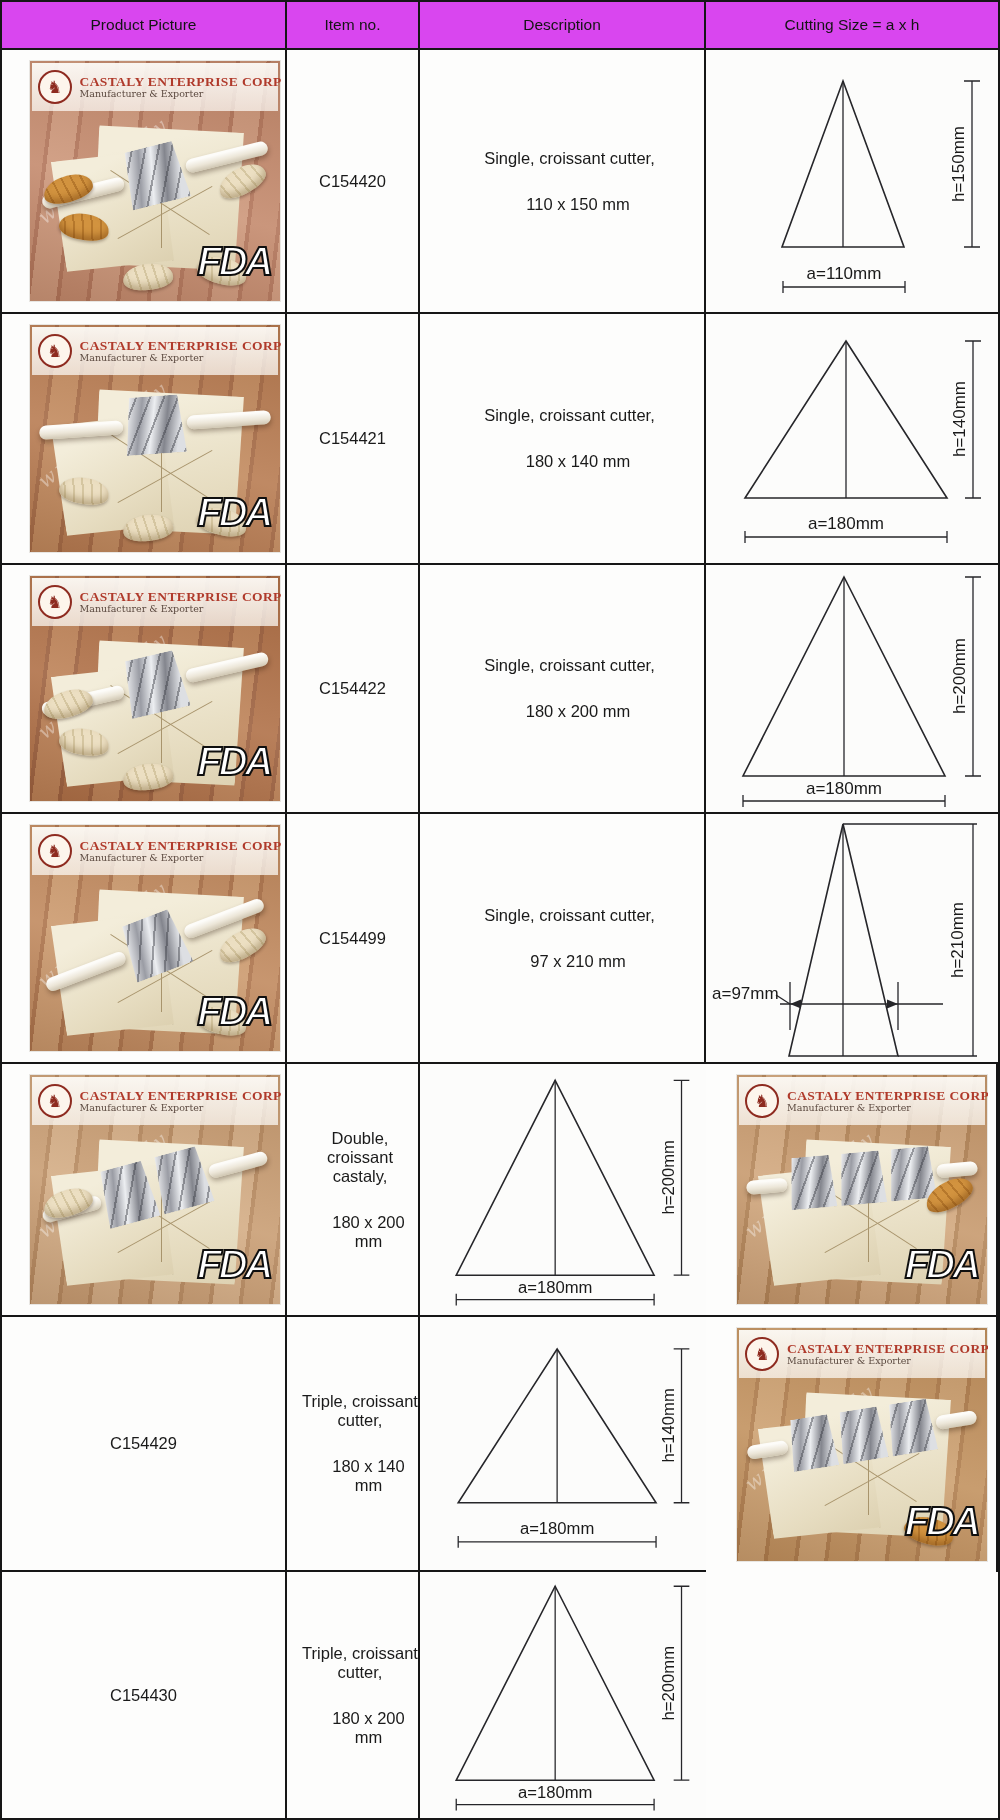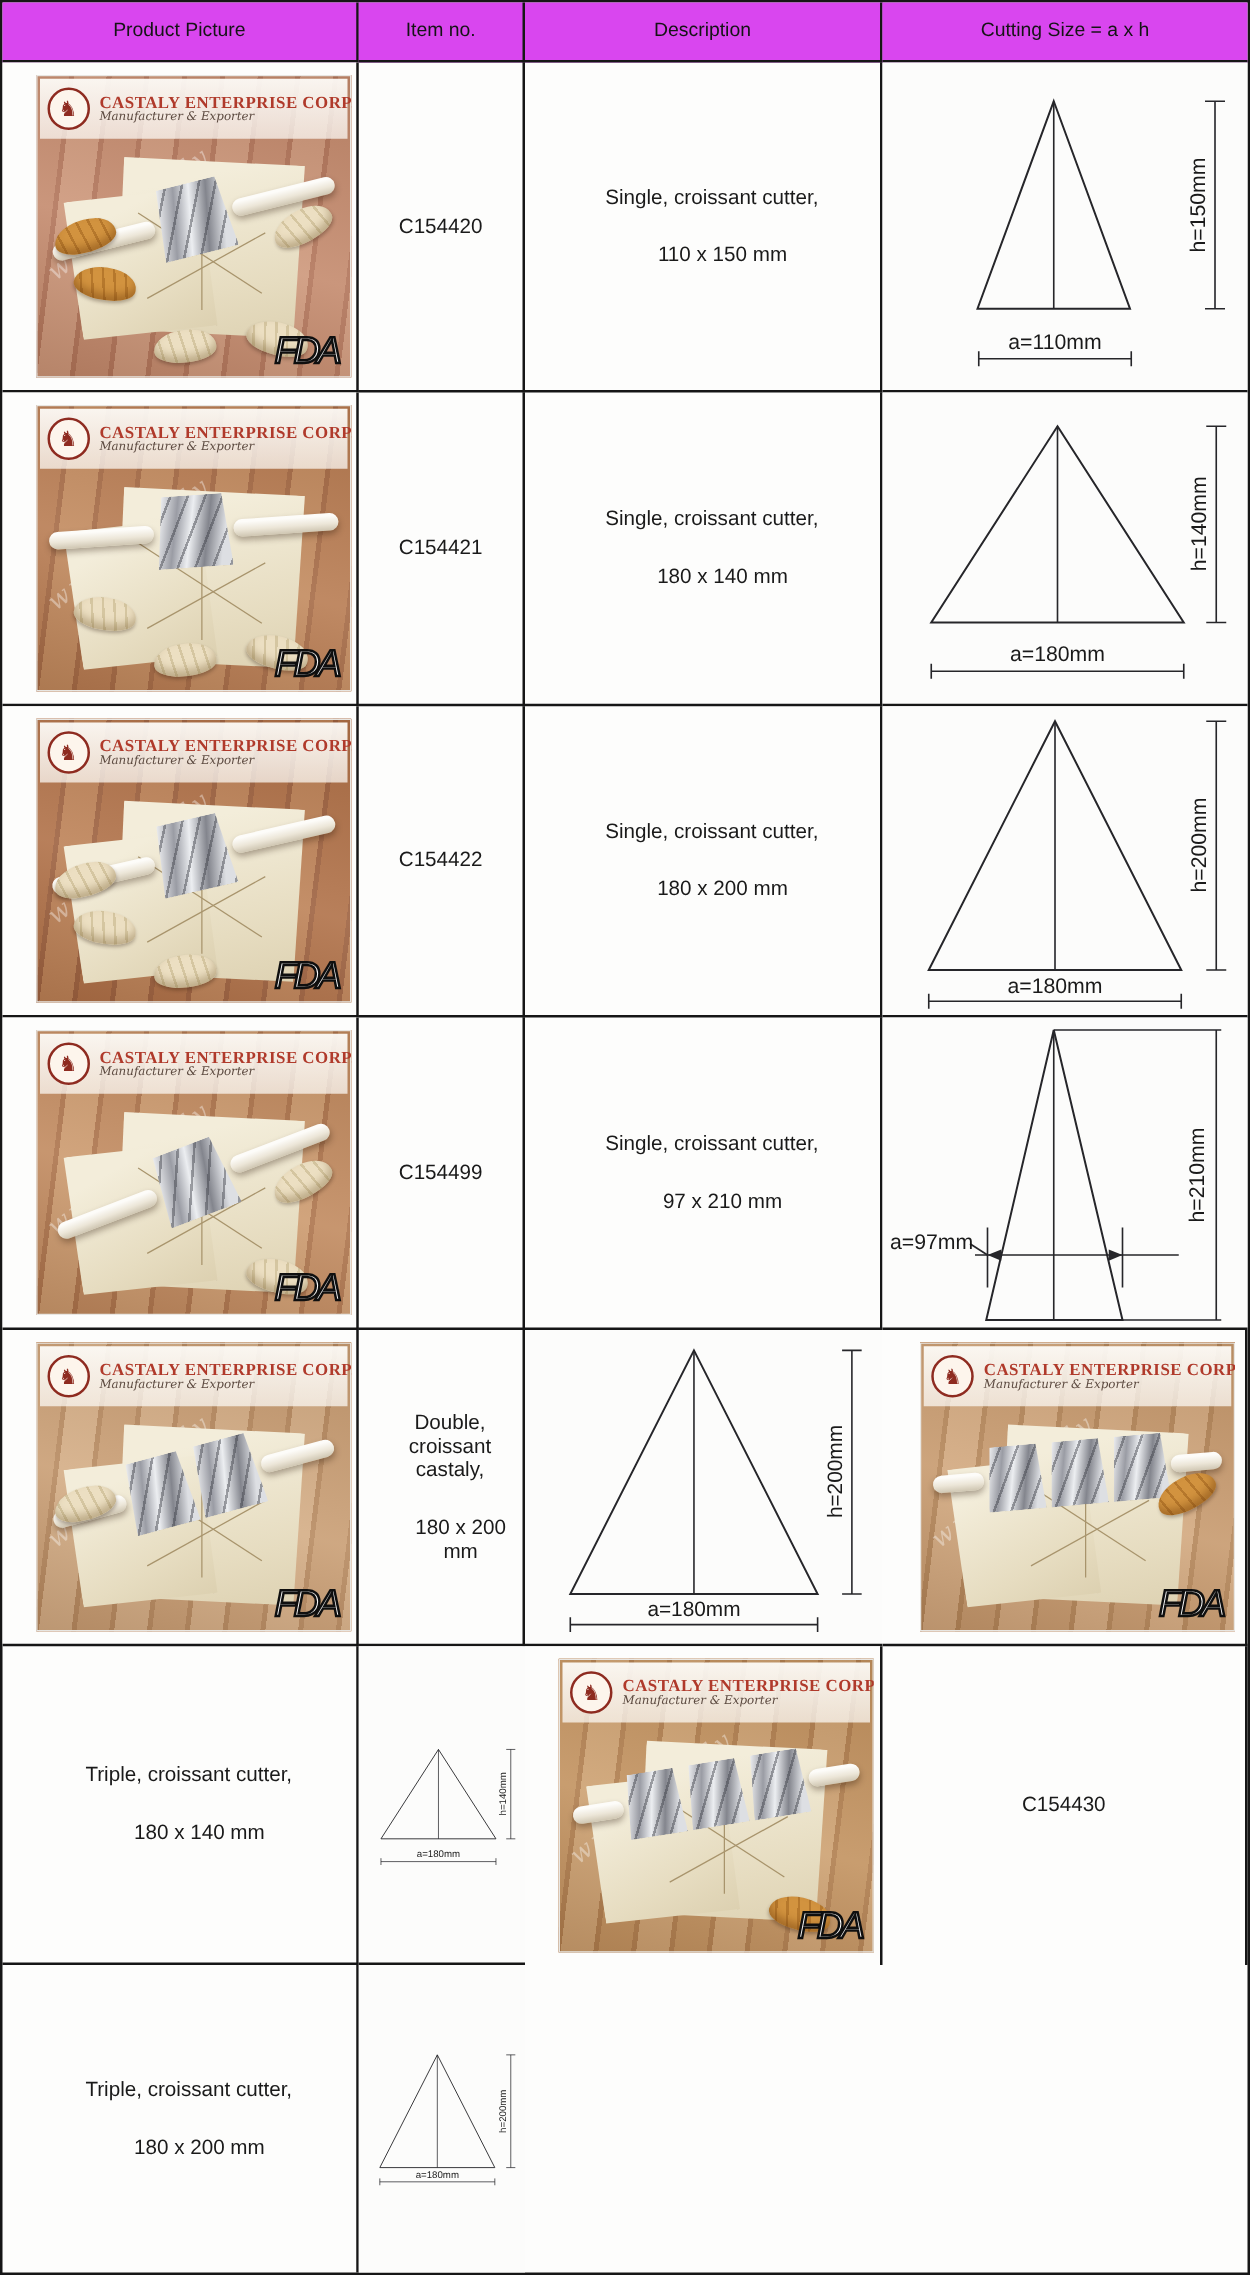--- a/index.html
+++ b/index.html
@@ -101,24 +101,24 @@
 
   .logo { position:absolute; top:3px; left:3px; right:3px; height:44px;
     display:flex; align-items:center; gap:8px; padding:2px 6px;
     background:linear-gradient(rgba(253,251,247,.95), rgba(253,251,247,.72)); }
   .stamp { flex:0 0 auto; width:30px; height:30px; border-radius:50%;
     border:2px solid #8e2b20; background:#fdf5ec; color:#8e2b20;
     display:flex; align-items:center; justify-content:center; font-size:17px; line-height:1; }
   .logo-text { display:flex; flex-direction:column; line-height:1.15; }
   .company { font-family:"Liberation Serif",serif; font-weight:bold; font-size:13.5px;
     letter-spacing:.4px; color:#b03a2b; white-space:nowrap; }
-  .tagline { font-family:"DejaVu Serif",serif; font-style:italic; font-size:9.5px; color:#5c4a40; }
-
-  .fda { position:absolute; right:10px; bottom:4px;
-    font-weight:400; font-style:italic; font-size:30px; letter-spacing:-3px;
+  .tagline { font-family:"DejaVu Serif",serif; font-size:9.5px; color:#5c4a40; }
+
+  .fda { position:absolute; right:10px; bottom:18px;
+    font-weight:700; font-style:italic; font-size:40px; letter-spacing:-3px;
     color:#ffffff; -webkit-text-stroke:2px #0f0f0f; }
 </style>
 </head>
 <body>
 
 <div class="catalog">
 
   <div class="cell header-cell">Product Picture</div>
   <div class="cell header-cell">Item no.</div>
   <div class="cell header-cell">Description</div>
@@ -357,20 +357,21 @@
       <div class="logo">
         <div class="stamp">♞</div>
         <div class="logo-text">
           <span class="company">CASTALY ENTERPRISE CORP.</span>
           <span class="tagline">Manufacturer &amp; Exporter</span>
         </div>
       </div>
       <div class="fda">FDA</div>
     </div>
   </div>
+  <div class="cell item-cell">C154429</div>
   <div class="cell desc-cell">
     <div>Triple, croissant cutter,</div>
     <div class="desc-line2">180 x 140 mm</div>
   </div>
   <div class="cell diagram-cell last-col">
     <svg width="292" height="253" viewBox="0 0 292 253">
       <path class="dg" d="M140,30 L241,187 L39,187 Z"></path>
       <path class="dg-thin" d="M140,30 V187"></path>
       <path class="dg-thin" d="M267,30 V187 M259,30 H275 M259,187 H275"></path>
       <text class="dtext" x="253" y="114" text-anchor="middle" transform="rotate(-90 253 108)">h=140mm</text>

